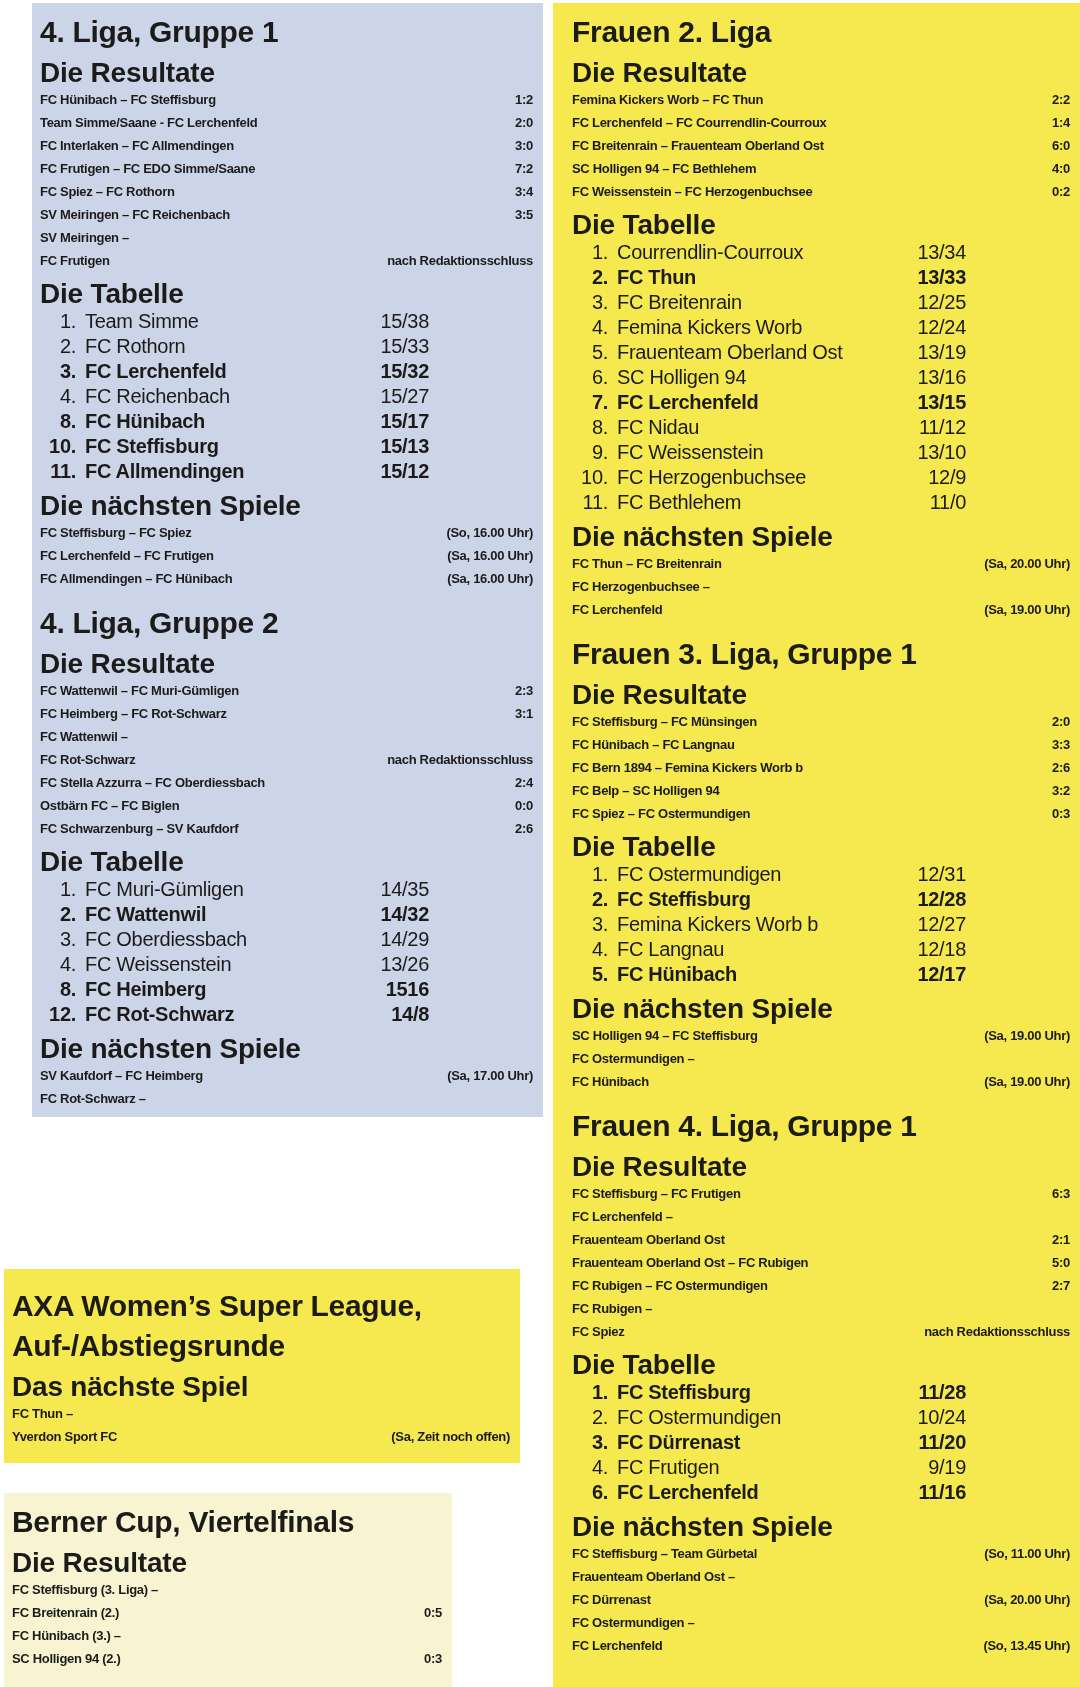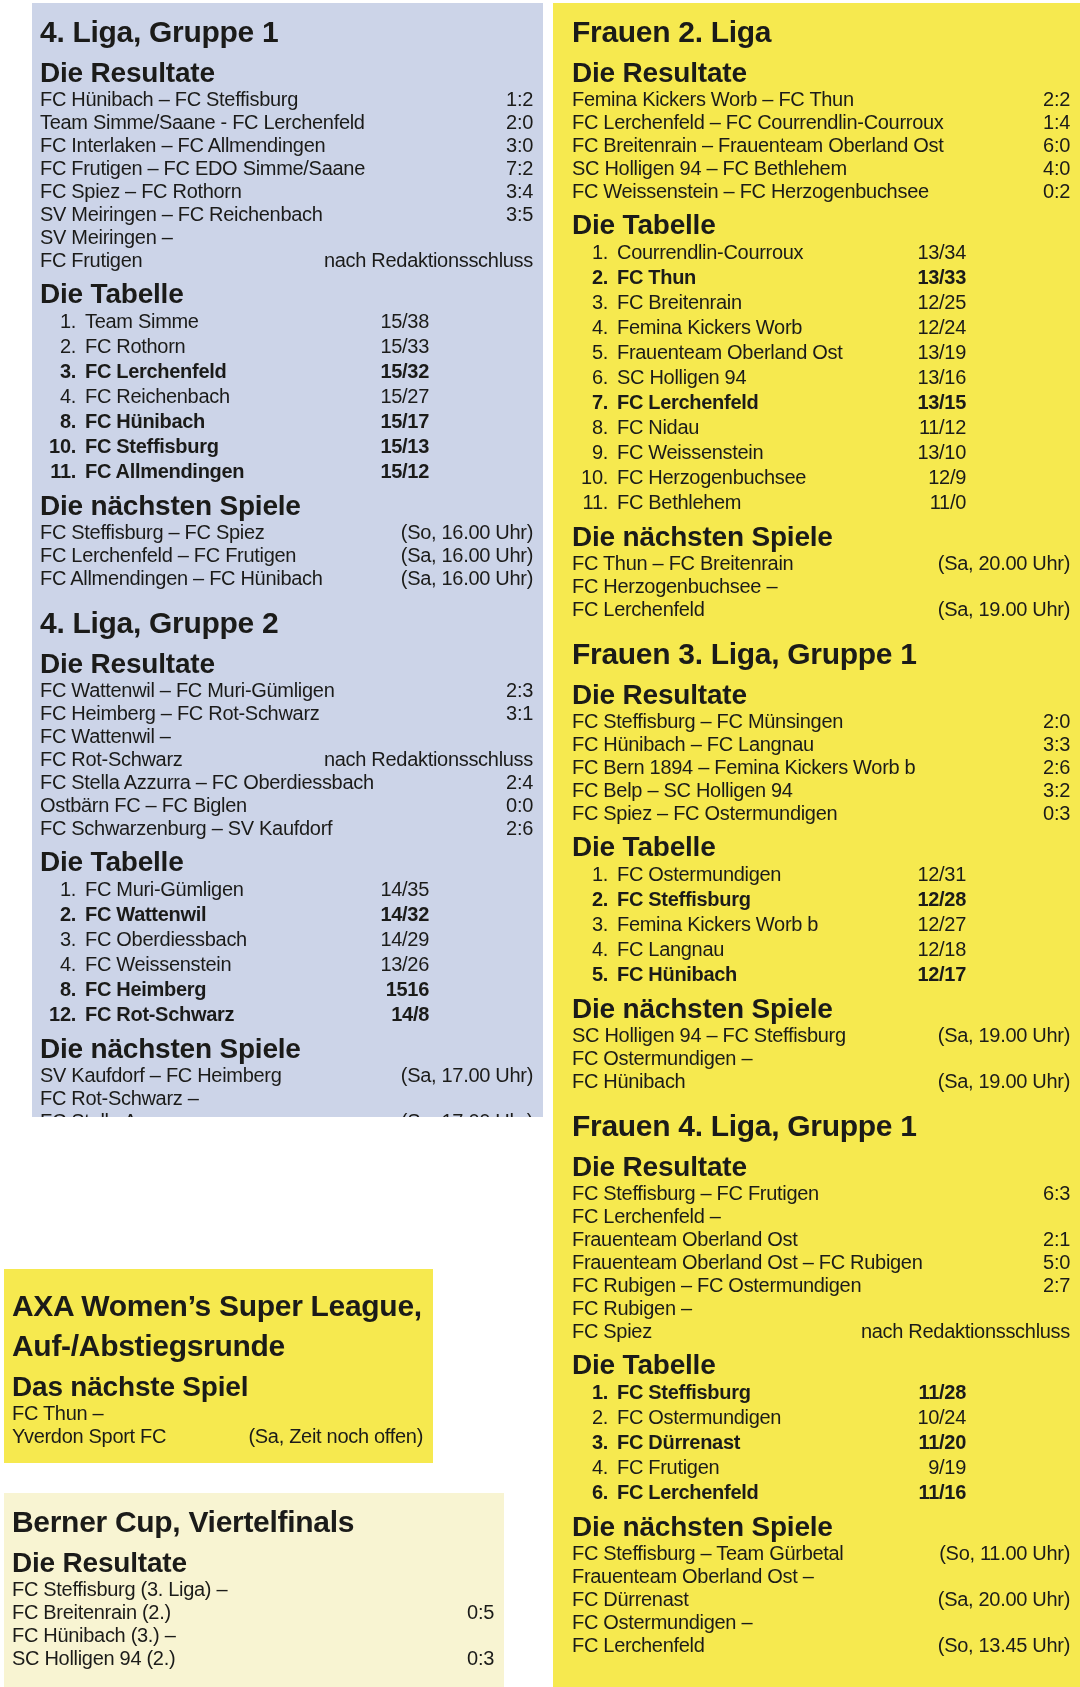--- a/index.html
+++ b/index.html
@@ -2,27 +2,27 @@
 <html><head>
 <meta charset="utf-8">
 <style>
   html,body{margin:0;padding:0;background:#ffffff;}
   #page{
     position:relative;width:1080px;height:1687px;background:#ffffff;overflow:hidden;
     font-family:"Liberation Sans","DejaVu Sans",sans-serif;color:#1b1b19;
   }
   .block{position:absolute;box-sizing:border-box;padding:8px 10px 10px 8px;overflow:hidden;}
   #block-liga-4{top:3px;left:4px;width:511px;height:1114px;margin-left:28px;}
-  #block-axa{top:1269px;left:4px;width:429px;height:194px;padding-top:16px;}
-  #block-berner-cup{top:1493px;left:4px;width:500px;height:194px;}
+  #block-axa{top:1269px;left:4px;width:516px;height:194px;padding-top:16px;}
+  #block-berner-cup{top:1493px;left:4px;width:448px;height:194px;}
   #block-frauen{top:3px;left:553px;width:527px;height:1684px;padding-left:19px;}
   .sec-title{font-size:30px;font-weight:bold;line-height:38px;margin:14px 0 2px;letter-spacing:-0.3px;}
   .sec:first-child .sec-title{margin-top:2px;}
   .subhead{font-size:28px;font-weight:bold;line-height:24px;margin:10px 0 3px;letter-spacing:-0.2px;}
-  .row{display:flex;font-size:20px;line-height:23px;letter-spacing:-0.3px;}
+  .row{display:flex;font-size:13px;line-height:23px;letter-spacing:-0.3px;font-weight:bold;}
   .row-left{flex:1;white-space:nowrap;}
   .row-right{white-space:nowrap;padding-left:6px;}
   .trow{display:flex;font-size:20px;line-height:25px;letter-spacing:-0.3px;}
   .t-rank{width:36px;text-align:right;padding-right:9px;box-sizing:content-box;}
   .t-team{flex:1;white-space:nowrap;}
   .t-val{text-align:right;min-width:60px;margin-right:104px;white-space:nowrap;}
   .bold{font-weight:bold;}
 </style>
 </head>
 <body>

